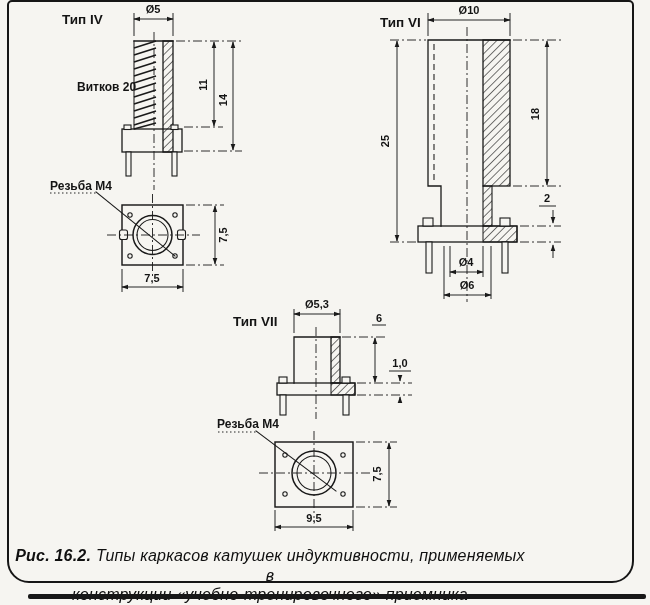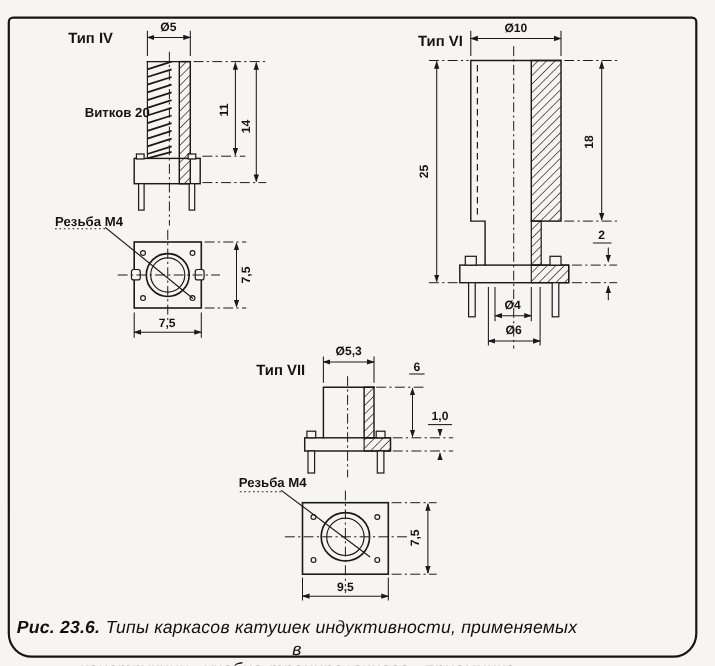--- a/index.html
+++ b/index.html
@@ -1,17 +1,17 @@
 <!DOCTYPE html>
 <html><head>
 <meta charset="utf-8">
 <style>
   html,body{margin:0;padding:0;}
   body{width:650px;height:605px;background:#f6f5f1;font-family:"Liberation Sans",sans-serif;position:relative;overflow:hidden;}
-  .page{position:absolute;left:0;top:15px;width:650px;height:546px;background:#f6f5f1;}
+  .page{position:absolute;left:0;top:0;width:650px;height:546px;background:#f6f5f1;}
   .frame{position:absolute;left:7px;top:0px;width:627px;height:583px;border:2.5px solid #161616;border-radius:5px 5px 22px 22px;box-sizing:border-box;}
   .scanline{position:absolute;left:28px;top:594px;width:618px;height:4.5px;background:#181818;border-radius:2px;}
   svg{position:absolute;left:0;top:0;}
   svg .s{stroke:#1a1a1a;fill:none;stroke-width:1.3;stroke-linecap:square;}
   svg .s1{stroke-width:1.05;}
   svg .w{stroke:#1a1a1a;fill:none;stroke-width:1.6;}
   svg .dim{stroke:#1a1a1a;fill:none;stroke-width:0.95;}
   svg .cl{stroke:#1a1a1a;fill:none;stroke-width:0.9;stroke-dasharray:9 3 2 3;}
   svg .dsh{stroke:#1a1a1a;fill:none;stroke-width:1.05;stroke-dasharray:6 4;}
   svg .dot{stroke:#1a1a1a;fill:none;stroke-width:0.95;stroke-dasharray:1.5 2.5;}
@@ -182,18 +182,18 @@
       <line class="dim" x1="389" y1="443" x2="389" y2="506" marker-start="url(#a)" marker-end="url(#a)"></line>
       <text class="dt" text-anchor="middle" transform="rotate(-90 381,474)" x="381" y="474">7,5</text>
 
       <path class="dim" d="M275,510 V531 M353,510 V531"></path>
       <line class="dim" x1="275" y1="527" x2="353" y2="527" marker-start="url(#a)" marker-end="url(#a)"></line>
       <text class="dt" x="314" y="522" text-anchor="middle">9,5</text>
     </g>
   </svg>
 
   <div class="caption">
-    <div><span class="cap-pre">Рис. 23.6.</span><span>Типы каркасов катушек индуктивности, применяемых в</span></div>
+    <div><span class="cap-pre">Рис. 16.2.</span><span>Типы каркасов катушек индуктивности, применяемых в</span></div>
     <div>конструкции «учебно-тренировочного» приемника</div>
   </div>
 
   <div class="scanline"></div>
 </div>
 
 </body></html>

